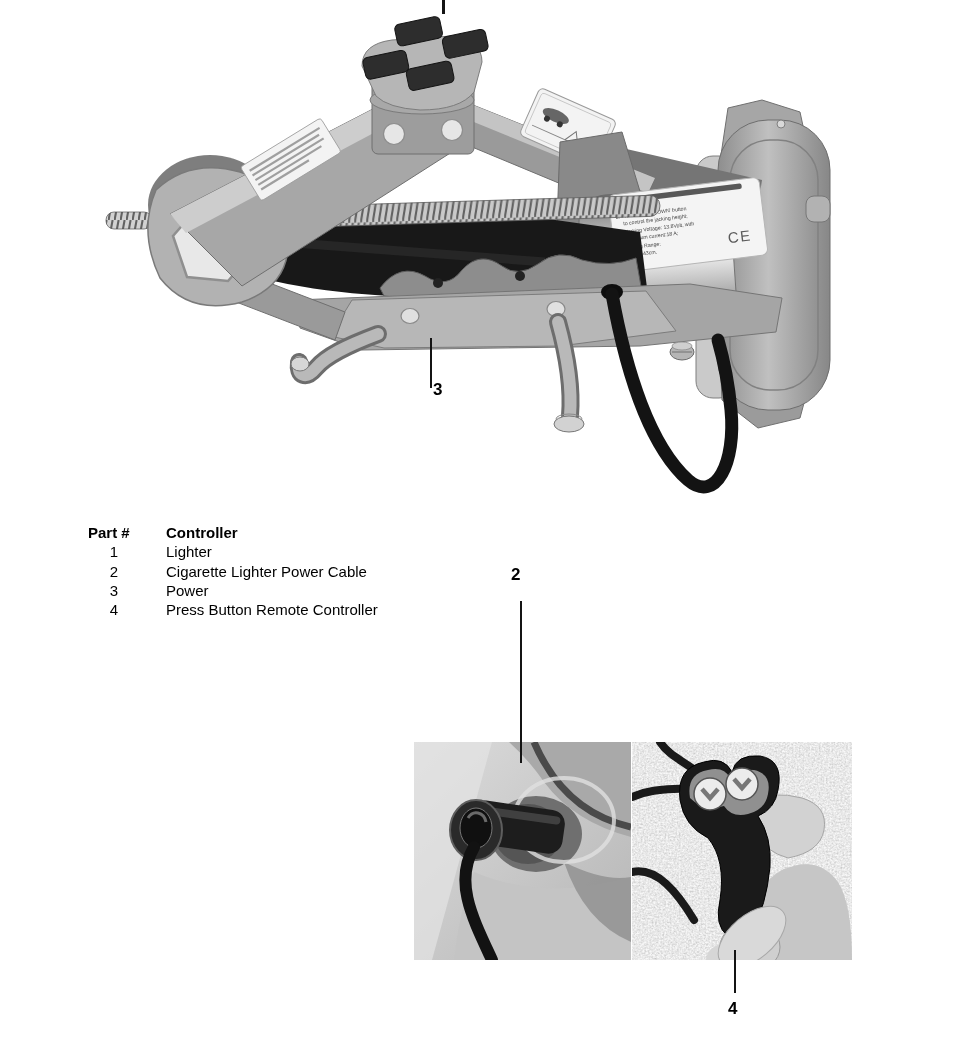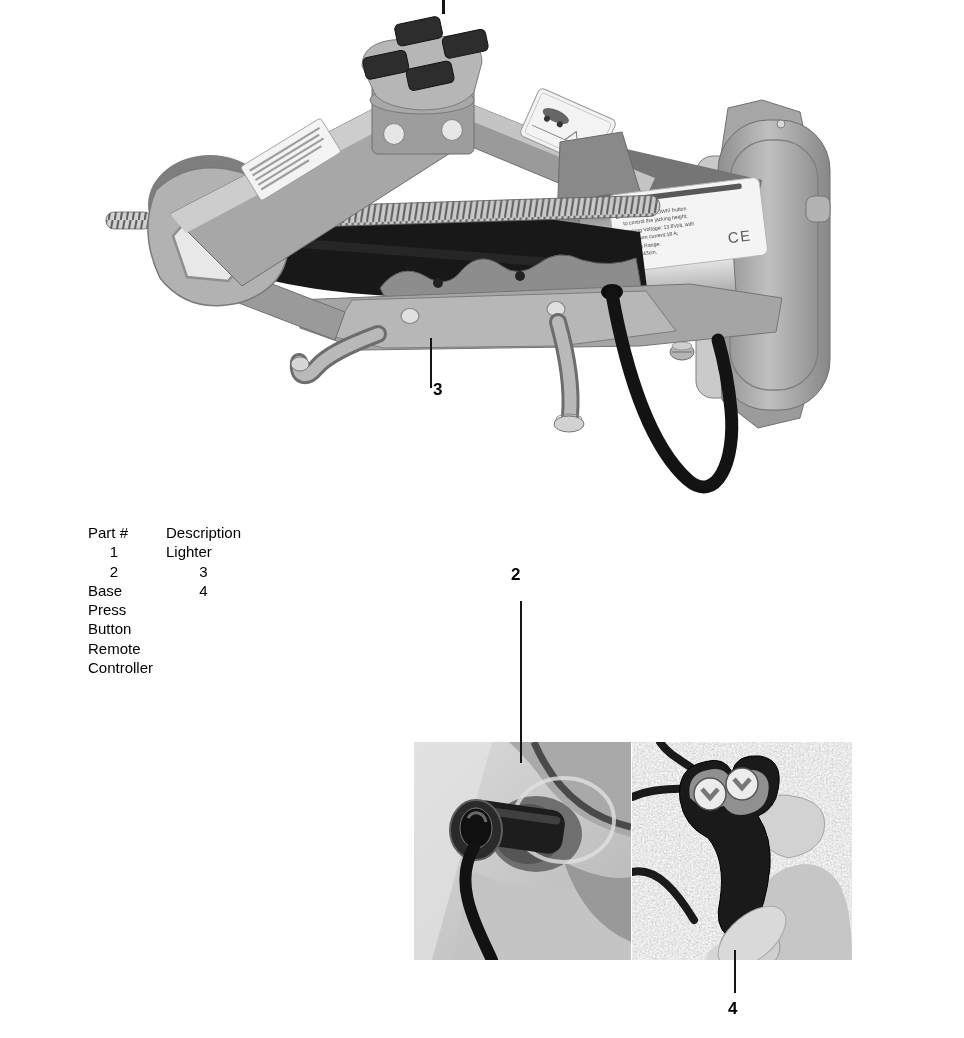--- a/index.html
+++ b/index.html
@@ -5,21 +5,21 @@
   html,body{margin:0;padding:0;background:#ffffff;}
   .page{position:relative;width:964px;height:1038px;background:#ffffff;overflow:hidden;
         font-family:"Liberation Sans",sans-serif;color:#000;}
   .abs{position:absolute;}
   .callout-line{position:absolute;width:2px;background:#141414;z-index:30;}
   .callout-label{position:absolute;font-weight:bold;font-size:17px;color:#000;z-index:31;line-height:1;}
   
   .parts-table{position:absolute;left:88px;top:523px;display:grid;
                grid-template-columns:52px auto;column-gap:26px;
                font-size:15px;line-height:19.3px;}
-  .parts-table .hdr{font-weight:normal;}
+  .parts-table .hdr{font-weight:bold;}
   .parts-table .num{text-align:center;}
   svg{display:block;}
 </style>
 </head>
 <body>
 
 <div class="page">
 
   <svg class="abs" style="left:0;top:0" width="964" height="520" viewBox="0 0 964 520">
     <defs>
@@ -174,29 +174,30 @@
   <div class="callout-label" style="left:433px;top:381px">3</div>
 
   <div class="callout-label" style="left:511px;top:566px">2</div>
   <div class="callout-line" style="left:520px;top:601px;height:162px"></div>
 
   <div class="callout-line" style="left:734px;top:950px;height:43px"></div>
   <div class="callout-label" style="left:728px;top:1000px">4</div>
 
   <div class="parts-table">
     <div class="hdr">Part #</div>
-    <div class="hdr">Description</div>
+    <div class="hdr">Controller</div>
 
     <div class="num">1</div>
     <div>Lighter</div>
 
     <div class="num">2</div>
+    <div>Cigarette Lighter Power Cable</div>
 
     <div class="num">3</div>
-    <div>Base</div>
+    <div>Power</div>
 
     <div class="num">4</div>
     <div>Press Button Remote Controller</div>
   </div>
 
   <svg class="abs" style="left:414px;top:742px" width="217" height="218" viewBox="0 0 217 218">
     <defs>
       <linearGradient id="lgbg" x1="0" y1="0" x2="1" y2="1">
         <stop offset="0" stop-color="#dcdcdc"></stop>
         <stop offset="1" stop-color="#b5b5b5"></stop>

